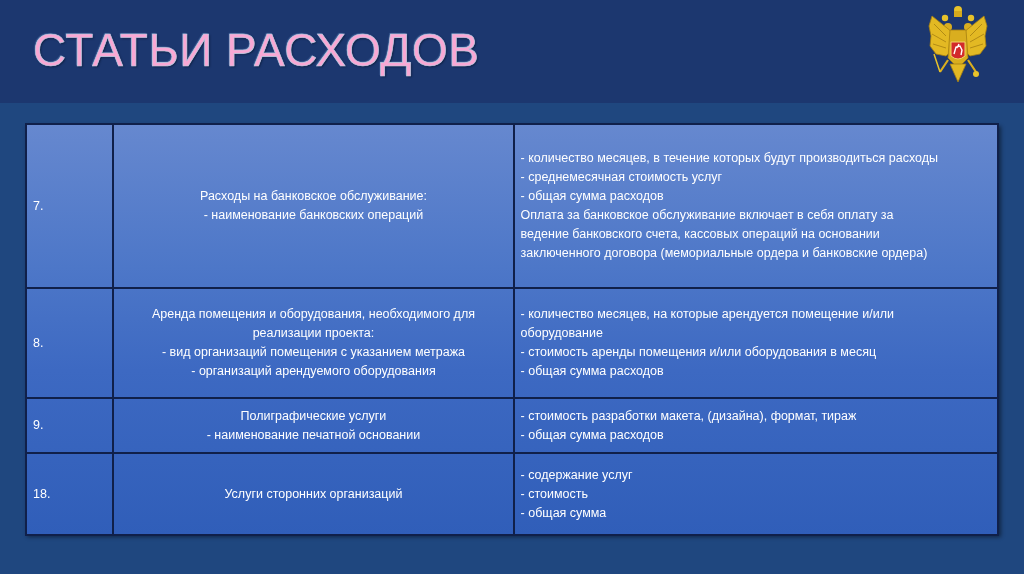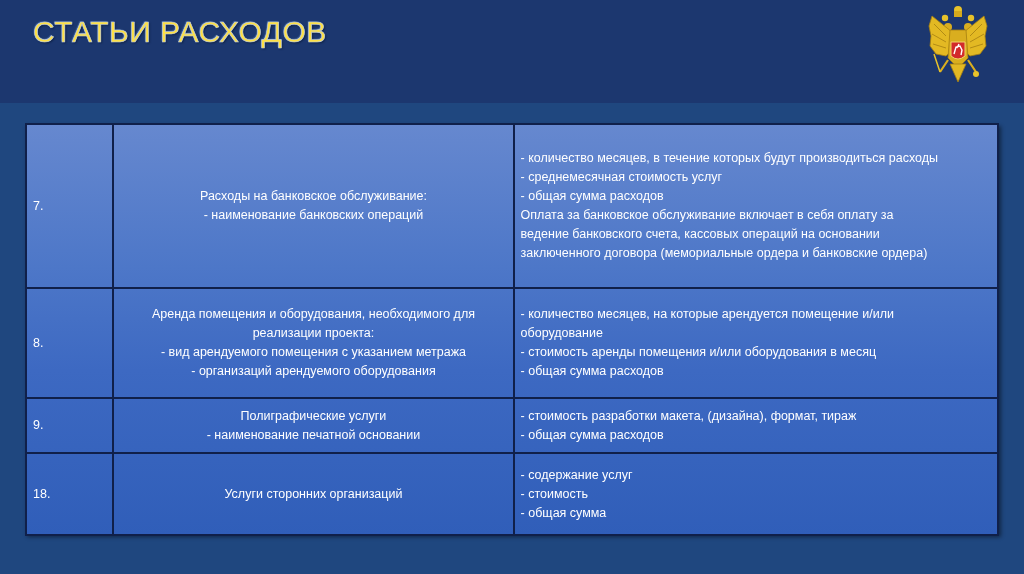--- a/index.html
+++ b/index.html
@@ -7,22 +7,22 @@
     body {
       background: #1f477f;
       font-family: "Liberation Sans", "DejaVu Sans", sans-serif;
       position: relative;
     }
     .header-band {
       position: absolute; left: 0; top: 0; width: 1024px; height: 103px;
       background: #1c376f;
     }
     .page-title {
-      position: absolute; left: 33px; top: 4px;
-      font-size: 30px; line-height: 56px; color: #fde047;
+      position: absolute; left: 33px; top: 22px;
+      font-size: 46px; line-height: 56px; color: #f9a8d4;
       letter-spacing: 0.5px;
       text-shadow: 0 0 1px #9fb3d4, 1px 1px 2px #0a1a3a, -1px -1px 1px #3a5c94;
       -webkit-text-stroke: 0.6px #b9c8e0;
     }
     .emblem {
       position: absolute; left: 926px; top: 2px; width: 64px; height: 98px;
     }
     .table-wrap {
       position: absolute; left: 25px; top: 123px; width: 974px; height: 411px;
       box-shadow: 2px 3px 4px rgba(0,0,0,0.45);
@@ -106,21 +106,21 @@
         <span class="line italic">Оплата за банковское обслуживание включает в себя оплату за</span>
         <span class="line italic">ведение банковского счета, кассовых операций на основании</span>
         <span class="line italic">заключенного договора (мемориальные ордера и банковские ордера)</span>
       </td>
     </tr>
     <tr class="r8">
       <td class="num">8.</td>
       <td class="name">
         <span class="line">Аренда помещения и оборудования, необходимого для</span>
         <span class="line">реализации проекта:</span>
-        <span class="line">- вид арендуемого помещения с указанием метража</span>
+        <span class="line">- вид организаций помещения с указанием метража</span>
         <span class="line">- организаций арендуемого оборудования</span>
       </td>
       <td class="param">
         <span class="line">- количество месяцев, на которые арендуется помещение и/или</span>
         <span class="line">оборудование</span>
         <span class="line">- стоимость аренды помещения и/или оборудования в месяц</span>
         <span class="line">- общая сумма расходов</span>
       </td>
     </tr>
     <tr class="r9">

